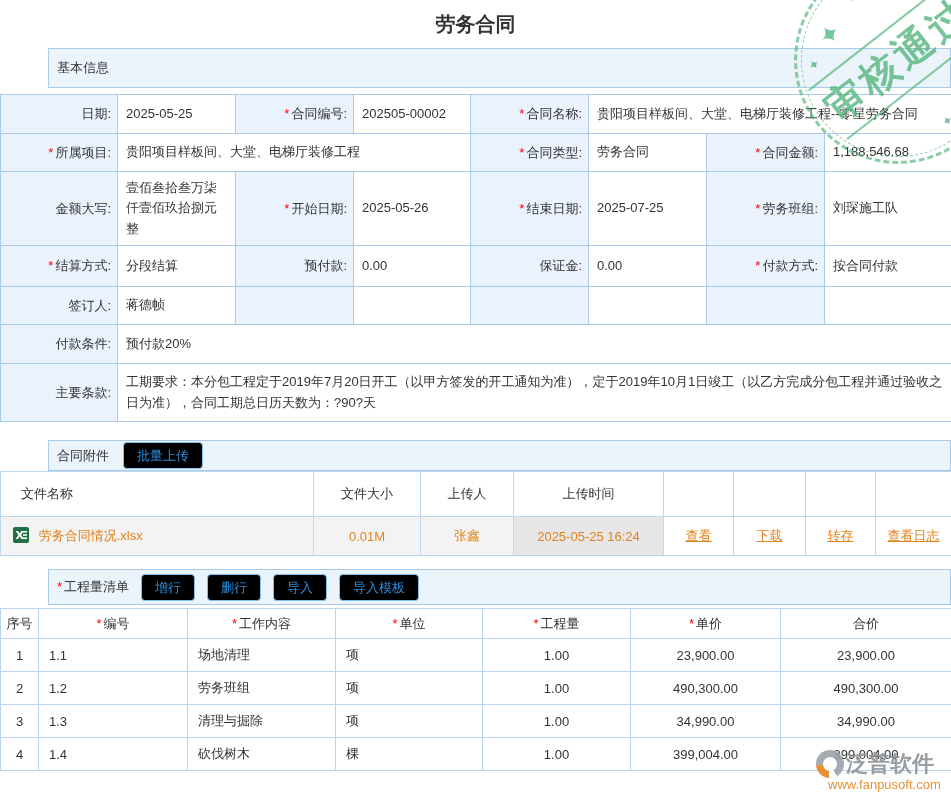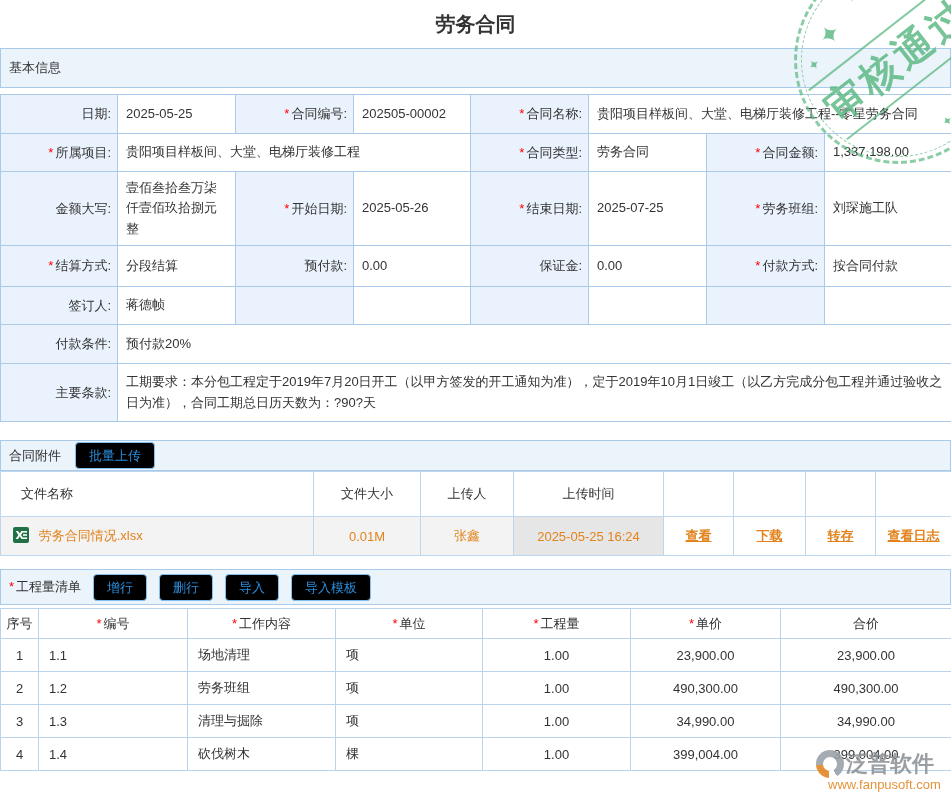--- a/index.html
+++ b/index.html
@@ -9,21 +9,21 @@
     font-family:"Liberation Sans","DejaVu Sans",sans-serif;
     font-size:13px; color:#333;
   }
   .page-title {
     text-align:center; font-size:20px; font-weight:bold; color:#333;
     padding:11px 0 10px 0;
   }
   
   .section-bar {
     background:#ebf3fb; border:1px solid #a9cae8;
-    display:flex; align-items:center; padding:0 8px; color:#333;
+    display:flex; align-items:center; padding:0 8px; color:#333;margin-left:48px;
   }
   .bar1 { height:40px; }
   .bar2 { height:31px; margin-top:18px; }
   .bar3 { height:36px; margin-top:13px; }
   .req { color:#f00; margin-right:2px; }
   
   table { border-collapse:collapse; width:951px; table-layout:fixed; }
   td { border:1px solid #a9cae8; font-size:13px; overflow:hidden; }
   
   .basic-table { margin-top:6px; }
@@ -31,21 +31,21 @@
   .basic-table .val { background:#fff; text-align:left; padding:3px 8px; line-height:1.55; }
   
   .att-table td { border-color:#bdd7ee; }
   .att-table .hdr { background:#fff; height:45px; text-align:center; }
   .att-table .hdr.name { text-align:left; padding-left:20px; }
   .att-row td { height:39px; text-align:center; }
   .att-row .cell-gray { background:#f3f3f3; color:#e2831d; }
   .att-row .cell-darkgray { background:#e6e6e6; color:#e2831d; }
   .att-row .name-cell { text-align:left; padding-left:12px; }
   .file-link { color:#e2831d; text-decoration:none; cursor:pointer; }
-  .action-link { color:#e2831d; text-decoration:underline; cursor:pointer;font-weight:bold; }
+  .action-link { color:#e2831d; text-decoration:underline; cursor:pointer; }
   .xls-icon { display:inline-block; vertical-align:-3px; margin-right:6px; }
   
   .btn {
     display:inline-block; padding:4px 13px; background:#000000;
     border:1px solid #7fc0f1; border-radius:4px; color:#2a8ede;
     font-size:13px; line-height:17px; cursor:pointer; white-space:nowrap;
   }
   .bar2 .btn { margin-left:14px; }
   .bar3 .btn { margin-left:12px; }
   
@@ -119,21 +119,21 @@
     <td class="val"><span>202505-00002</span></td>
     <td class="lbl"><span class="req">*</span><span>合同名称:</span></td>
     <td class="val" colspan="3"><span>贵阳项目样板间、大堂、电梯厅装修工程--零星劳务合同</span></td>
   </tr>
   <tr style="height:38px">
     <td class="lbl"><span class="req">*</span><span>所属项目:</span></td>
     <td class="val" colspan="3"><span>贵阳项目样板间、大堂、电梯厅装修工程</span></td>
     <td class="lbl"><span class="req">*</span><span>合同类型:</span></td>
     <td class="val"><span>劳务合同</span></td>
     <td class="lbl"><span class="req">*</span><span>合同金额:</span></td>
-    <td class="val"><span>1,337,198.00</span></td>
+    <td class="val"><span>1,188,546.68</span></td>
   </tr>
   <tr style="height:74px">
     <td class="lbl"><span>金额大写:</span></td>
     <td class="val"><span>壹佰叁拾叁万柒仟壹佰玖拾捌元整</span></td>
     <td class="lbl"><span class="req">*</span><span>开始日期:</span></td>
     <td class="val"><span>2025-05-26</span></td>
     <td class="lbl"><span class="req">*</span><span>结束日期:</span></td>
     <td class="val"><span>2025-07-25</span></td>
     <td class="lbl"><span class="req">*</span><span>劳务班组:</span></td>
     <td class="val"><span>刘琛施工队</span></td>

